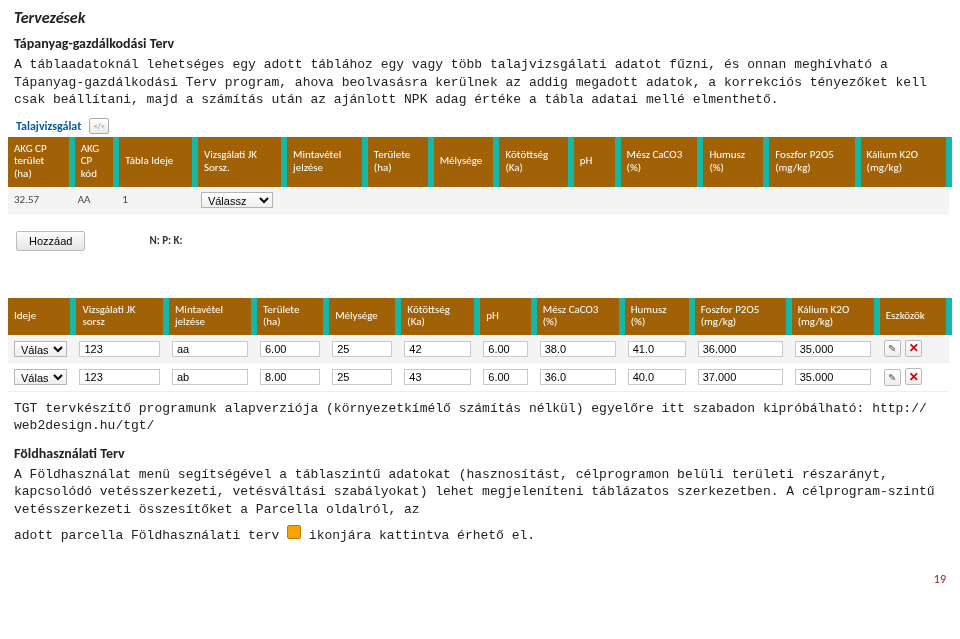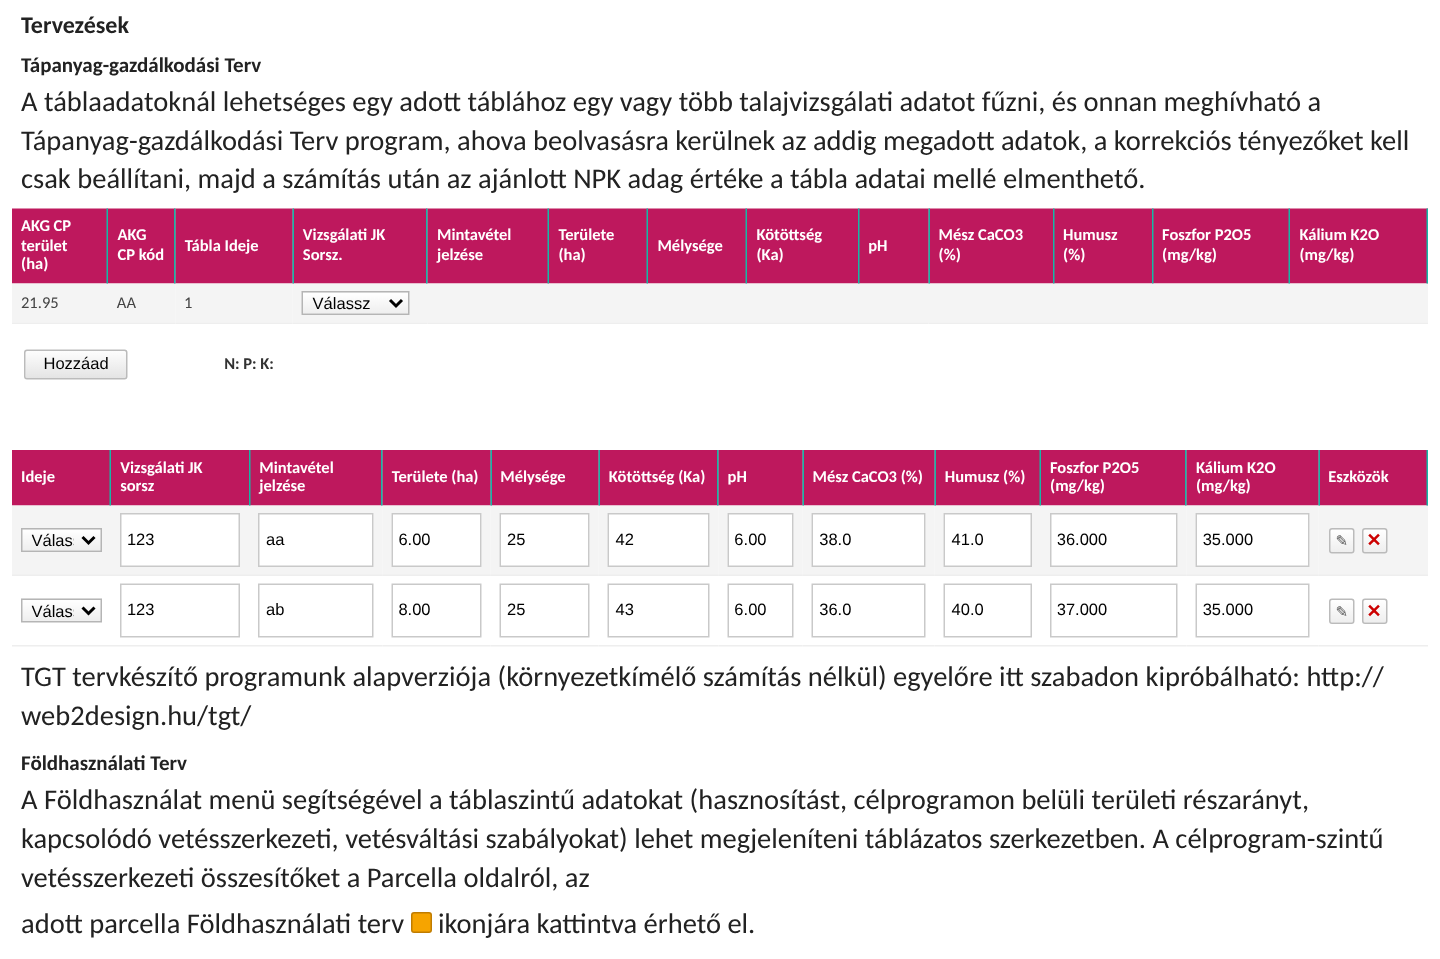--- a/index.html
+++ b/index.html
@@ -1,48 +1,52 @@
 <!DOCTYPE html>
 <html><head>
 <meta charset="utf-8">
 <style>
   * { box-sizing: border-box; margin: 0; padding: 0; }
   body { font-family: Calibri, Arial, sans-serif; font-size: 13px; color: #222; background: #fff; width: 960px; padding: 8px 14px 20px 14px; }
-  h2.section { font-weight: bold; font-size: 16px; margin-bottom: 8px; }
+  h2.section { font-style: italic; font-weight: bold; font-size: 16px; margin-bottom: 8px; }
   h3.subsec { font-weight: bold; font-size: 14px; margin-bottom: 4px; }
-  p.body { font-size: 19px; line-height: 1.35; margin-bottom: 6px; }
+  p.body { font-size: 13px; line-height: 1.35; margin-bottom: 6px; font-family: Liberation Mono, monospace; }
   .screenshot-area { margin: 6px -6px 8px -6px; }
   .bar-row { display: flex; align-items: center; padding: 3px 8px; gap: 8px; }
   .label-link { color: #005a9c; font-weight: bold; font-size: 12px; }
   .mini-icon { display: inline-flex; align-items: center; justify-content: center; width: 20px; height: 16px; border: 1px solid #aaa; border-radius: 2px; background: linear-gradient(#fff,#e8e8e8); font-size: 8px; color: #888; }
   .tbl { width: 100%; border-collapse: collapse; table-layout: fixed; }
-  .tbl th { background: #be185d; color: #fff; font-size: 11px; font-weight: bold; text-align: left; padding: 6px 6px; border-right: 1px solid #14b8a6; line-height: 1.15; }
+  .tbl th { background: #a16207; color: #fff; font-size: 11px; font-weight: normal; text-align: left; padding: 6px 6px; border-right: 6px solid #14b8a6; line-height: 1.15; }
   .tbl td { font-size: 11px; padding: 5px 6px; color: #444; border-bottom: 1px solid #eee; vertical-align: middle; }
   .tbl tr.greyrow td { background: #f4f4f4; }
   .sel { width: 100%; font-size: 11px; padding: 1px 2px; border: 1px solid #b5b5b5; background: linear-gradient(#fff,#eee); height: 16px; }
-  .txtbox { width: 100%; font-size: 11px; padding: 2px 4px; border: 1px solid #c9c9c9; background: #fff; height: 36px; }
+  .txtbox { width: 100%; font-size: 11px; padding: 2px 4px; border: 1px solid #c9c9c9; background: #fff; height: 16px; }
   .btn-gradient { font-size: 11px; padding: 3px 12px; border: 1px solid #bbb; border-radius: 2px; background: linear-gradient(#fdfdfd,#e4e4e4); cursor: pointer; }
   .tool-icon { display: inline-flex; width: 17px; height: 17px; align-items: center; justify-content: center; border: 1px solid #bbb; border-radius: 2px; background: linear-gradient(#fff,#eee); margin: 0 1px; }
   .icon-del { color: #c00; font-weight: bold; font-size: 12px; }
   .icon-edit { color: #555; font-size: 10px; }
   .warn-icon { display: inline-block; width: 14px; height: 14px; background: #f6a400; border-radius: 2px; border:1px solid #c07c00; }
   .page-num { text-align: right; font-size: 12px; margin-top: 28px; color: #7f1d1d; }
   .npk { font-size: 11px; font-weight: bold; color: #333; margin-left: 8px; }
   .gap { height: 30px; }
 </style>
 </head>
 <body>
 
 <h2 class="section">Tervezések</h2>
 
 <h3 class="subsec">Tápanyag-gazdálkodási Terv</h3>
 
 <p class="body">A táblaadatoknál lehetséges egy adott táblához egy vagy több talajvizsgálati adatot fűzni, és onnan meghívható a Tápanyag-gazdálkodási Terv program, ahova beolvasásra kerülnek az addig megadott adatok, a korrekciós tényezőket kell csak beállítani, majd a számítás után az ajánlott NPK adag értéke a tábla adatai mellé elmenthető.</p>
 
 <div class="screenshot-area">
+  <div class="bar-row">
+    <span class="label-link">Talajvizsgálat</span>
+    <span class="mini-icon">&lt;/&gt;</span>
+  </div>
 
   <table class="tbl">
     <colgroup>
       <col style="width:60px">
         <col style="width:42px">
         <col style="width:74px">
         <col style="width:84px">
       <col style="width:76px">
         <col style="width:62px">
         <col style="width:62px">
@@ -65,21 +69,21 @@
         <th>Kötöttség (Ka)</th>
         <th>pH</th>
         <th>Mész CaCO3 (%)</th>
         <th>Humusz (%)</th>
         <th>Foszfor P2O5 (mg/kg)</th>
         <th>Kálium K2O (mg/kg)</th>
       </tr>
     </thead>
     <tbody>
       <tr class="greyrow">
-        <td>21.95</td>
+        <td>32.57</td>
         <td>AA</td>
         <td>1</td>
         <td colspan="10">
           <select class="sel" style="width:72px">
             <option>Válassz</option>
           </select>
         </td>
       </tr>
     </tbody>
   </table>

